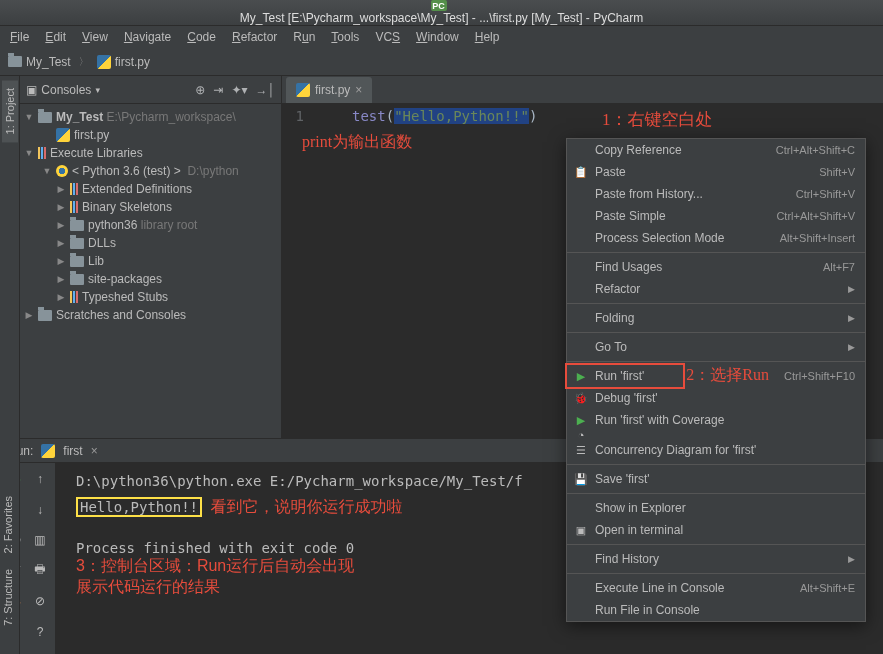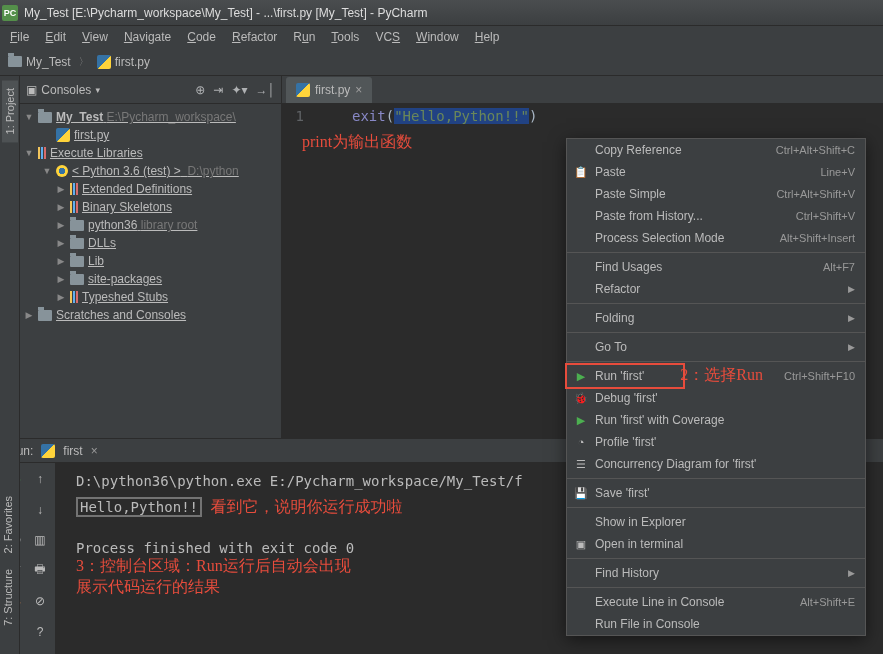--- a/index.html
+++ b/index.html
@@ -1,17 +1,17 @@
 <!DOCTYPE html>
 <html><head>
 <meta charset="utf-8">
 <style>
 * { margin: 0; padding: 0; box-sizing: border-box; }
 body { font-family: "Segoe UI", Tahoma, sans-serif; font-size: 12px; background: #3c3f41; color: #bbbbbb; width: 883px; height: 654px; overflow: hidden; position: relative; }
-.titlebar { background: linear-gradient(#4a4d4f,#3c3f41); height: 26px; display: flex; align-items: center; padding: 0 2px; border-bottom: 1px solid #2b2b2b; }
+.titlebar { background: linear-gradient(#4a4d4f,#3c3f41); height: 26px; display: flex; align-items: center; padding: 0 12px; border-bottom: 1px solid #2b2b2b; flex-direction: column; }
 .titlebar .icon-pc { width: 16px; height: 16px; background: #548f4a; color: #fff; font-size: 9px; font-weight: bold; display: flex; align-items: center; justify-content: center; border-radius: 2px; margin-right: 6px; }
 .titlebar .title { color: #ddd; }
 .menubar { height: 22px; display: flex; align-items: center; padding: 0 4px; gap: 4px; background: #3c3f41; }
 .menubar span { padding: 2px 6px; cursor: pointer; }
 .menubar span u { text-decoration: underline; }
 .navbar { height: 28px; display: flex; align-items: center; padding: 0 8px; gap: 6px; border-bottom: 1px solid #2b2b2b; }
 .nav-item { display: flex; align-items: center; gap: 4px; }
 .folder-icon { width: 14px; height: 11px; background: #87939a; border-radius: 1px; position: relative; }
 .folder-icon::before { content: ""; position: absolute; top: -3px; left: 0; width: 6px; height: 3px; background: #87939a; }
 .py-icon { width: 14px; height: 14px; display: inline-flex; align-items: center; justify-content: center; font-size: 9px; font-weight: bold; background: linear-gradient(135deg,#3572a5 50%,#ffd43b 50%); border-radius: 2px; }
@@ -24,21 +24,21 @@
 
 .project-panel { width: 262px; background: #3c3f41; border-right: 1px solid #2b2b2b; display: flex; flex-direction: column; }
 .panel-header { height: 28px; display: flex; align-items: center; justify-content: space-between; padding: 0 6px; border-bottom: 1px solid #2b2b2b; }
 .panel-title { display: flex; align-items: center; gap: 4px; }
 .panel-icons { display: flex; gap: 8px; color: #afb1b3; font-size: 12px; }
 .panel-icons span { cursor: pointer; }
 .tree { flex: 1; overflow: auto; padding: 4px 0; }
 .tree-item { display: flex; align-items: center; padding: 2px 4px; gap: 4px; white-space: nowrap; cursor: pointer; }
 .tree-arrow { width: 10px; font-size: 9px; color: #888; display: inline-block; text-align: center; }
 .tree-indent { display: inline-block; }
-.tree-label { color: #bbbbbb; text-decoration: underline; }
+.tree-label { color: #bbbbbb; }
 .tree-label .dim { color: #787878; }
 .lib-bars { display: inline-flex; gap: 1px; }
 .lib-bars i { width: 2px; height: 12px; background: #f2c55c; display: inline-block; }
 .lib-bars i:nth-child(2) { background: #61afef; }
 .lib-bars i:nth-child(3) { background: #d96c6c; }
 .pylogo { width: 12px; height: 12px; border-radius: 50%; background: radial-gradient(circle,#3572a5 40%,#ffd43b 40%); }
 
 .editor-area { flex: 1; display: flex; flex-direction: column; background: #2b2b2b; }
 .editor-tabs { height: 28px; background: #3c3f41; display: flex; align-items: flex-end; border-bottom: 1px solid #2b2b2b; }
 .editor-tab { height: 26px; background: #515658; padding: 0 10px; display: flex; align-items: center; gap: 5px; border-top-left-radius: 3px; border-top-right-radius: 3px; margin-left: 4px; }
@@ -52,22 +52,22 @@
 .kw-string.sel { background: #214283; }
 .annot1 { position: absolute; left: 20px; top: 28px; color: #e74c3c; font-size: 16px; font-family: "SimSun", serif; }
 .annot1b { position: absolute; left: 320px; top: 4px; color: #e74c3c; font-size: 17px; font-family: "SimSun", serif; }
 
 .run-panel { border-top: 1px solid #2b2b2b; background: #2b2b2b; height: 216px; display: flex; flex-direction: column; }
 .run-header { height: 24px; background: #3c3f41; display: flex; align-items: center; gap: 8px; padding: 0 8px; border-bottom: 1px solid #2b2b2b; }
 .run-body { flex: 1; display: flex; }
 .run-toolbar { width: 56px; background: #3c3f41; border-right: 1px solid #2b2b2b; display: grid; grid-template-columns: 1fr 1fr; gap: 4px; padding: 6px; }
 .run-toolbar .tbtn { width: 20px; height: 20px; display: flex; align-items: center; justify-content: center; cursor: pointer; border-radius: 2px; font-size: 12px; }
 .run-console { flex: 1; font-family: Consolas, monospace; font-size: 14px; color: #bbbbbb; padding: 10px 20px; position: relative; }
-.annot2 { color: #e74c3c; font-size: 16px; font-family: Liberation Serif, serif; }
-.red-box { border: 2px solid #737373; display: inline-block; padding: 0 2px; }
+.annot2 { color: #e74c3c; font-size: 16px; font-family: Liberation Sans, sans-serif; }
+.red-box { border: 2px solid #fde047; display: inline-block; padding: 0 2px; }
 
 .context-menu { position: absolute; left: 566px; top: 138px; width: 300px; background: #3c3f41; border: 1px solid #555; box-shadow: 0 4px 16px rgba(0,0,0,.5); z-index: 100; }
 .cm-item { display: flex; align-items: center; padding: 4px 10px 4px 28px; position: relative; cursor: pointer; justify-content: space-between; }
 .cm-item .cmi-icon { position: absolute; left: 6px; width: 16px; text-align: center; font-size: 11px; }
 .cm-item .cmi-label { flex: 1; }
 .cm-item .cmi-short { color: #999; font-size: 11px; }
 .cm-item .cmi-arrow { color: #999; font-size: 9px; }
 .cm-item.disabled { color: #777; }
 .cm-sep { height: 1px; background: #555; margin: 3px 0; }
 .cm-run-highlight-box { border: 2px solid #e74c3c; position: absolute; pointer-events: none; }
@@ -219,24 +219,25 @@
       <div class="editor-tab">
         <span class="py-icon"></span>
         <span>first.py</span>
         <span class="close-x">×</span>
       </div>
     </div>
     <div class="editor-content">
       <div class="gutter">1</div>
       <div style="padding-left:40px">
         <span class="code-line">
-          <span class="kw-func">exit</span><span class="kw-paren">(</span><span class="kw-string sel">"Hello,Python!!"</span><span class="kw-paren">)</span>
+          <span class="kw-func">test</span><span class="kw-paren">(</span><span class="kw-string sel">"Hello,Python!!"</span><span class="kw-paren">)</span>
         </span>
       </div>
       <div class="annot1">print为输出函数</div>
+      <div class="annot1b">1：右键空白处</div>
     </div>
   </div>
 </div>
 
 <div class="run-panel">
   <div class="run-header">
     <span>Run:</span>
     <span class="py-icon"></span>
     <span>first</span>
     <span style="color:#999">×</span>
@@ -275,29 +276,29 @@
 </div>
 
 <div class="context-menu">
   <div class="cm-item">
       <span class="cmi-label">Copy Reference</span>
       <span class="cmi-short">Ctrl+Alt+Shift+C</span>
     </div>
   <div class="cm-item">
       <span class="cmi-icon">📋</span>
       <span class="cmi-label">Paste</span>
-      <span class="cmi-short">Line+V</span>
+      <span class="cmi-short">Shift+V</span>
+    </div>
+  <div class="cm-item">
+      <span class="cmi-label">Paste from History...</span>
+      <span class="cmi-short">Ctrl+Shift+V</span>
     </div>
   <div class="cm-item">
       <span class="cmi-label">Paste Simple</span>
       <span class="cmi-short">Ctrl+Alt+Shift+V</span>
-    </div>
-  <div class="cm-item">
-      <span class="cmi-label">Paste from History...</span>
-      <span class="cmi-short">Ctrl+Shift+V</span>
     </div>
   <div class="cm-item">
       <span class="cmi-label">Process Selection Mode</span>
       <span class="cmi-short">Alt+Shift+Insert</span>
     </div>
   <div class="cm-sep"></div>
   <div class="cm-item">
       <span class="cmi-label">Find Usages</span>
       <span class="cmi-short">Alt+F7</span>
     </div>
@@ -314,33 +315,32 @@
   <div class="cm-item">
       <span class="cmi-label">Go To</span>
       <span class="cmi-arrow">▶</span>
     </div>
   <div class="cm-sep"></div>
   <div class="cm-item" style="position:relative">
       <span class="cmi-icon" style="color:#4caf50">▶</span>
       <span class="cmi-label">Run 'first'</span>
       <span class="cmi-short">Ctrl+Shift+F10</span>
     <div class="cm-run-highlight-box" style="left:-2px;top:-2px;right:180px;bottom:-2px"></div>
-    <div class="annot-run" style="right:102px;top:0">2：选择Run</div>
+    <div class="annot-run" style="right:96px;top:0">2：选择Run</div>
   </div>
   <div class="cm-item">
       <span class="cmi-icon" style="color:#6fbf4e">🐞</span>
       <span class="cmi-label">Debug 'first'</span>
     </div>
   <div class="cm-item">
       <span class="cmi-icon" style="color:#4caf50">▶</span>
       <span class="cmi-label">Run 'first' with Coverage</span>
     </div>
   <div class="cm-item">
       <span class="cmi-icon">◔</span>
-      <span class="cmi-label">Profile 'first'</span>
     </div>
   <div class="cm-item">
       <span class="cmi-icon">☰</span>
       <span class="cmi-label">Concurrency Diagram for 'first'</span>
     </div>
   <div class="cm-sep"></div>
   <div class="cm-item">
       <span class="cmi-icon">💾</span>
       <span class="cmi-label">Save 'first'</span>
     </div>

